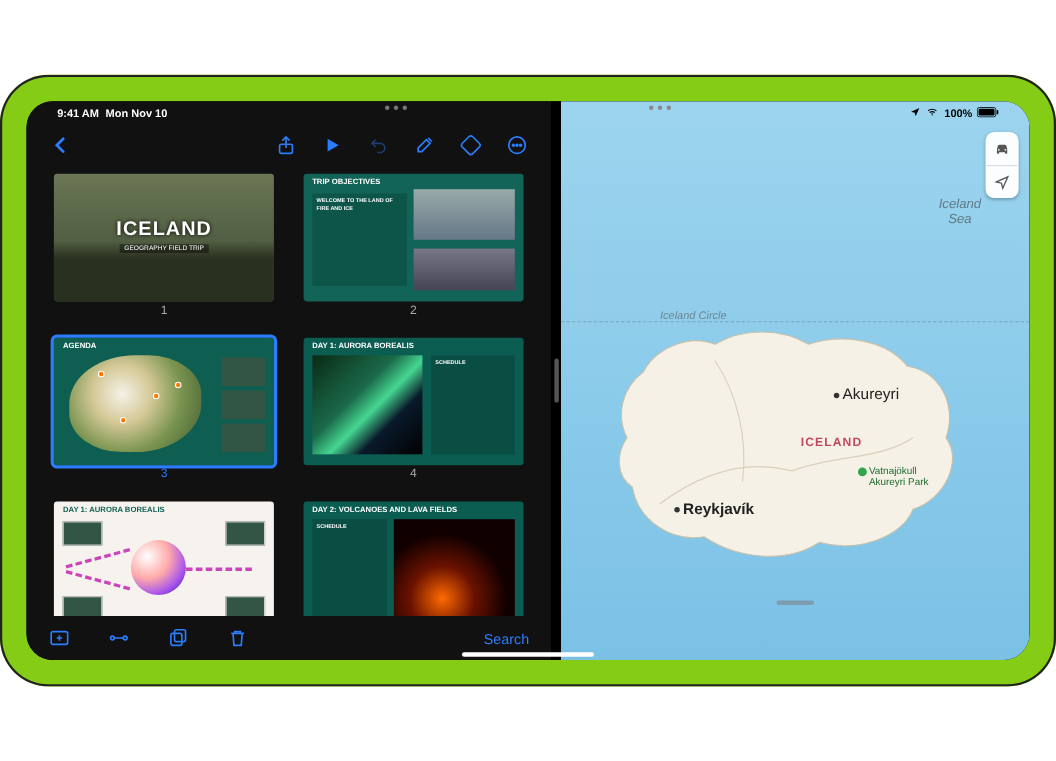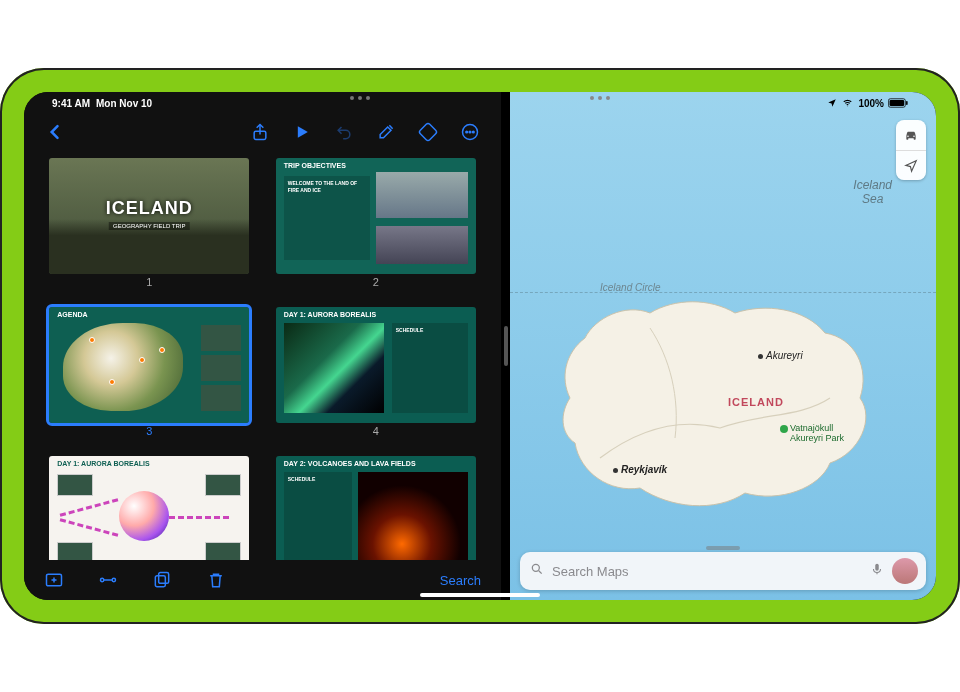--- a/index.html
+++ b/index.html
@@ -148,21 +148,21 @@
   }
   .map-labels{position:absolute;inset:0;font-size:11px;color:#5f7a85;}
   .sea-label{position:absolute;top:86px;right:44px;font-style:italic;font-size:12px;text-align:center;line-height:1.2;}
   .arctic{position:absolute;top:190px;left:90px;font-style:italic;font-size:10px;color:#6d8690;}
   .arctic-line{position:absolute;top:200px;left:0;right:0;border-top:1px dashed rgba(80,110,120,0.4);}
   .iceland-shape{
     position:absolute; top:176px; left:20px;
     width: 360px; height: 260px;
   }
   .iceland-shape svg{width:100%;height:100%;}
-  .city{position:absolute;font-size:10px;color:#222;font-style:italic;}
+  .city{position:absolute;font-size:14px;color:#222;}
   .city .dot{display:inline-block;width:5px;height:5px;border-radius:50%;background:#333;margin-right:3px;vertical-align:middle;}
   .city.capital{font-weight:600;}
   .country-label{position:absolute;top:304px;left:218px;font-size:11px;font-weight:700;color:#c1485c;letter-spacing:1px;}
   .park{position:absolute;top:332px;left:270px;font-size:9px;color:#1d6b2e;line-height:1.1;}
   .park .pdot{display:inline-block;width:8px;height:8px;border-radius:50%;background:#2fa64a;margin-right:2px;vertical-align:middle;}
 
   .map-controls{
     position:absolute; top:28px; right:10px;
     width:30px;
     background:rgba(255,255,255,0.96);
@@ -413,55 +413,38 @@
           <path fill="#f5f1e6" stroke="#c9c2ab" stroke-width="1" d="M40,130 C30,110 35,85 55,70 C65,50 95,35 120,45 C145,30 180,30 205,45 C235,35 275,40 295,65 C325,70 340,100 330,130 C345,150 330,185 300,195 C290,220 250,235 215,225 C185,245 140,240 110,220 C80,225 50,205 45,175 C30,165 30,145 40,130 Z"></path>
           <path fill="none" stroke="#d7d0bc" stroke-width="1.2" d="M70,190 C110,160 150,150 190,160 C230,145 270,150 300,130"></path>
           <path fill="none" stroke="#d7d0bc" stroke-width="1" d="M120,60 C140,90 150,130 145,170"></path>
         </svg>
       </div>
       <div class="map-labels">
         <div class="sea-label" style="white-space:pre-line">Iceland
 Sea</div>
         <div class="arctic">Iceland Circle</div>
         <div class="country-label">ICELAND</div>
-        <div class="city capital" style="top:372px;left:103px"><span class="dot"></span><span>Reykjavík</span></div>
+        <div class="city capital" style="top:362px;left:103px"><span class="dot"></span><span>Reykjavík</span></div>
         <div class="city" style="top:258px;left:248px"><span class="dot"></span><span>Akureyri</span></div>
         <div class="park"><span class="pdot"></span><span style="white-space:pre-line;display:inline-block;vertical-align:top">Vatnajökull
 Akureyri Park</span></div>
       </div>
 
       <div class="map-controls">
         <div class="mc-btn">
           <svg width="16" height="16" viewBox="0 0 24 24" fill="#555">
               <path d="M5 13l1-4c.3-1 1-2 2-2h8c1 0 1.7 1 2 2l1 4v5a1 1 0 0 1-1 1h-1a1 1 0 0 1-1-1v-1H8v1a1 1 0 0 1-1 1H6a1 1 0 0 1-1-1zM7.5 15a1.2 1.2 0 1 0 0-2.4 1.2 1.2 0 0 0 0 2.4zm9 0a1.2 1.2 0 1 0 0-2.4 1.2 1.2 0 0 0 0 2.4z"></path>
             </svg>
         </div>
         <div class="mc-btn">
           <svg width="14" height="14" viewBox="0 0 24 24" fill="none" stroke="#555" stroke-width="2">
               <path d="M3 11l18-8-8 18-2-8z"></path>
             </svg>
         </div>
 
       </div>
 
       <div class="grab"></div>
-      <div class="search-bar">
-        <span>
-          <svg width="14" height="14" viewBox="0 0 24 24" fill="none" stroke="#8a8a8e" stroke-width="2.2">
-              <circle cx="10" cy="10" r="6"></circle>
-              <path d="M20 20l-5-5"></path>
-            </svg>
-        </span>
-        <div class="search-text"><span>Search Maps</span></div>
-        <span>
-          <svg width="14" height="18" viewBox="0 0 24 24" fill="#8a8a8e">
-              <rect x="9" y="3" width="6" height="12" rx="3"></rect>
-              <path d="M6 12a6 6 0 0 0 12 0" fill="none" stroke="#8a8a8e" stroke-width="1.8"></path>
-              <path d="M12 18v3" stroke="#8a8a8e" stroke-width="1.8"></path>
-            </svg>
-        </span>
-        <div class="avatar"></div>
-      </div>
     </div>
 
     <div class="home-ind"></div>
   </div>
 </div>
 
 </body></html>

